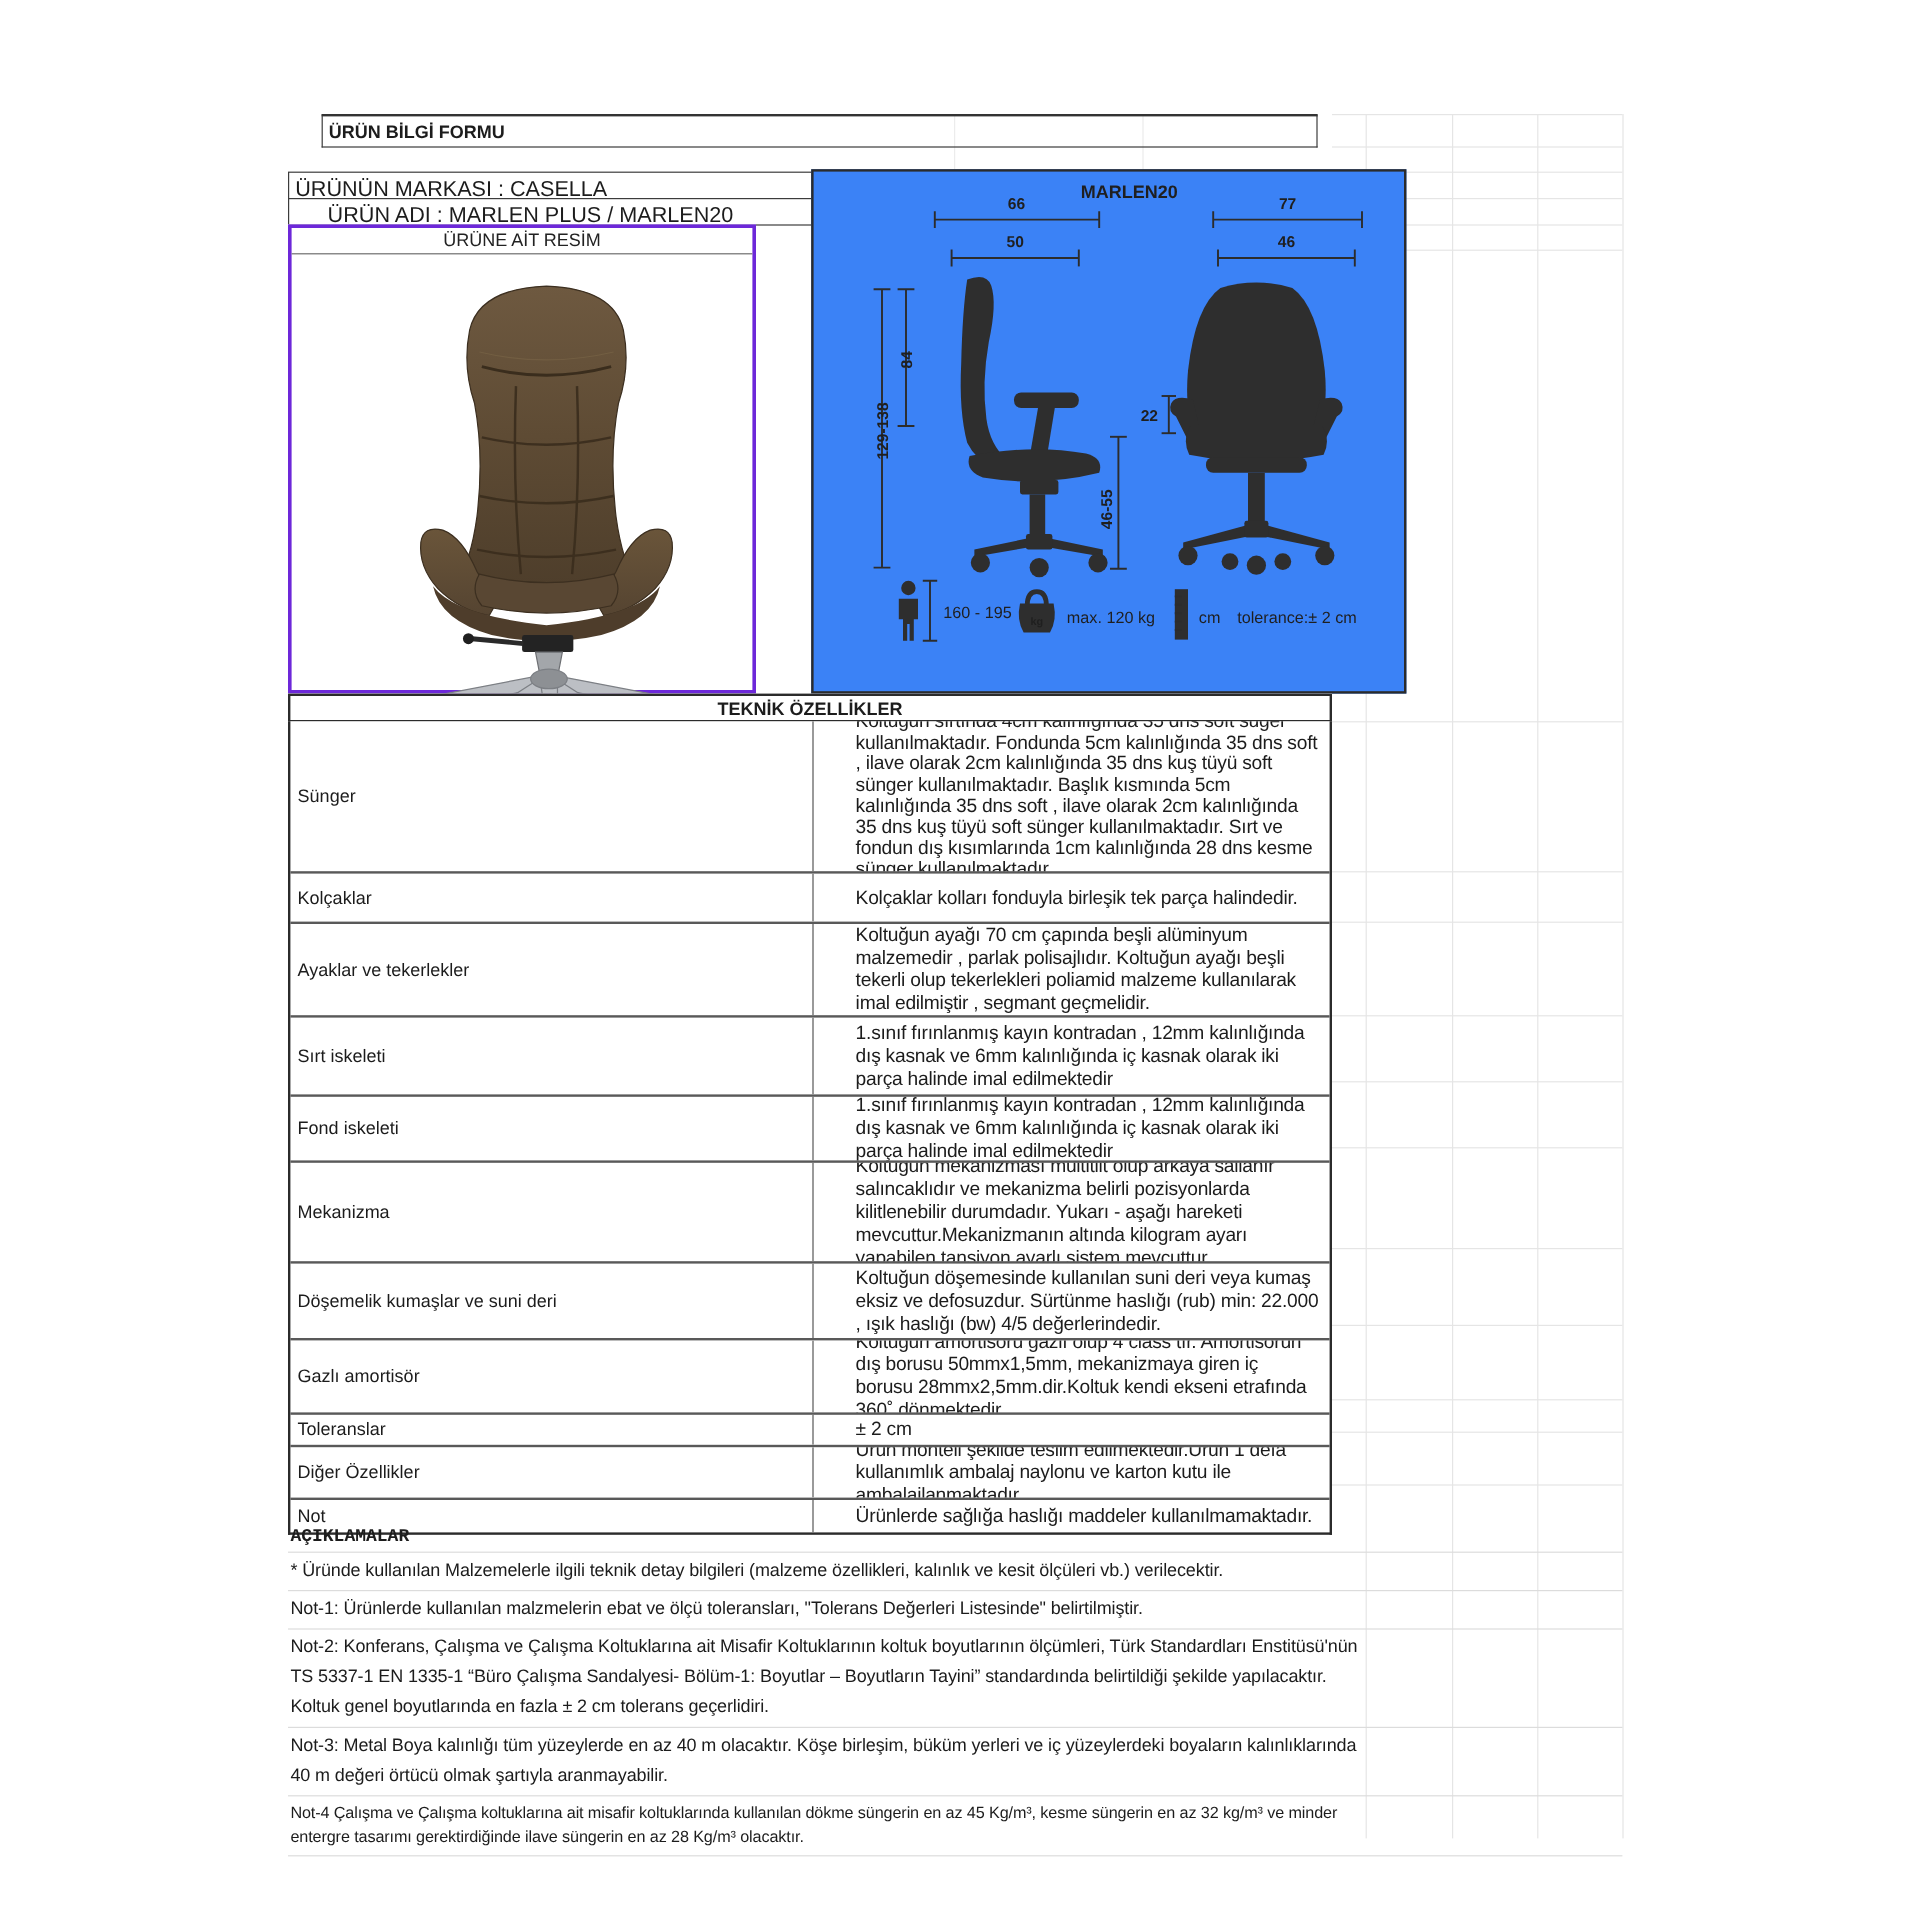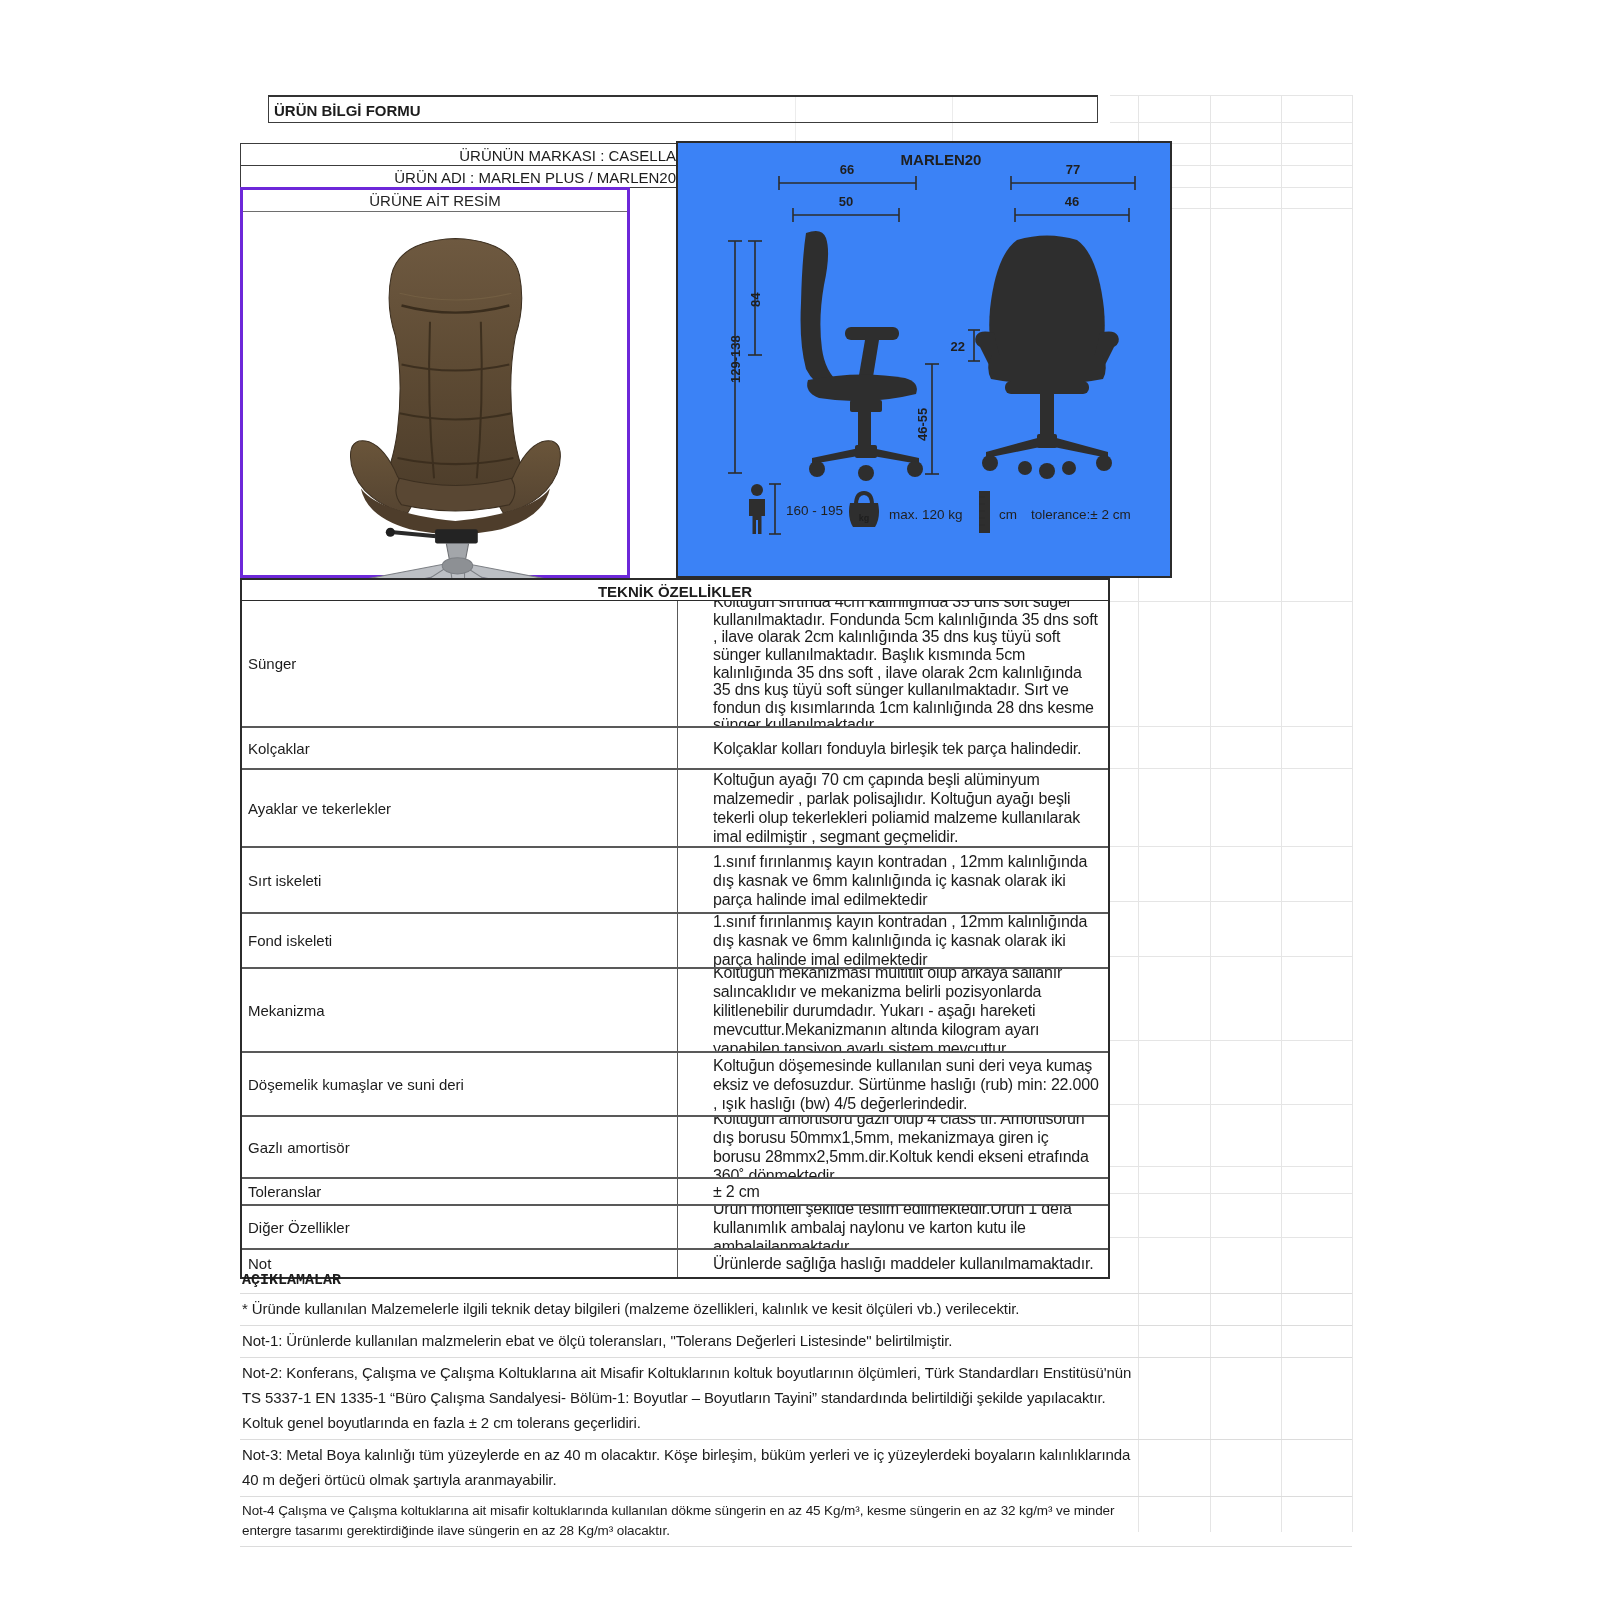--- a/index.html
+++ b/index.html
@@ -19,23 +19,22 @@
   .hgrid { position:absolute; height:1px; background:#e5e5e5; left:1110px; width:242px; }
 
   
   .form-title-box {
     position:absolute; left:240px; top:95px; width:830px; height:28px;
     border:1px solid #3c3c3c; border-top:2px solid #333;
     font-weight:bold; font-size:15px; padding:5px 4px 0 5px;margin-left:28px;
   }
   .brand-box, .name-box {
     position:absolute; left:240px; width:437px; height:23px;
-    border:1px solid #3c3c3c; font-size:15px; padding:3px 0 0 5px;
+    border:1px solid #3c3c3c; font-size:18px; padding:3px 0 0 5px;
     background:#fff;
-    text-align:right;
   }
   .brand-box { top:143px; }
   .name-box  { top:165px;padding-left:32px; }
 
   .image-box {
     position:absolute; left:240px; top:187px; width:390px; height:391px;
     border:3px solid #6d28d9; background:#fff;
   }
   .image-caption {
     height:22px; border-bottom:1px solid #6e6e6e;

